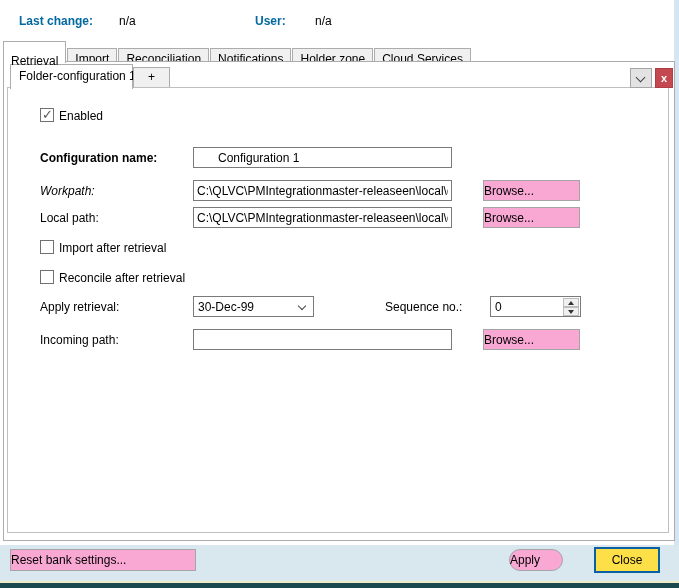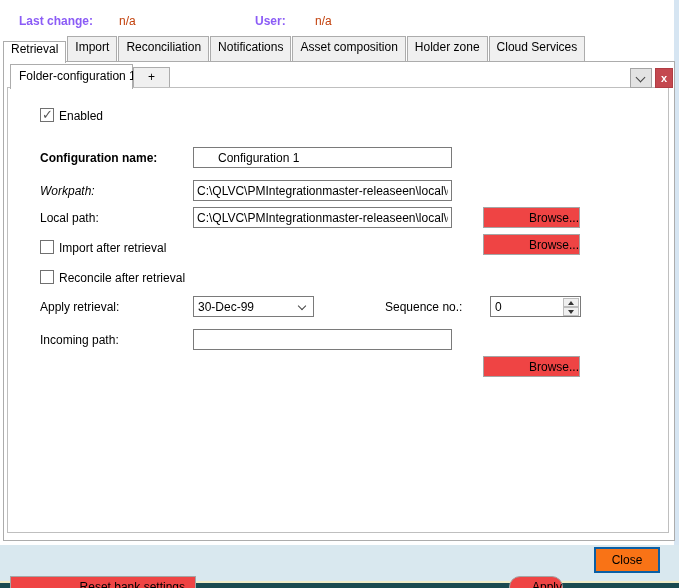--- a/index.html
+++ b/index.html
@@ -8,32 +8,32 @@
     font-family:"Liberation Sans","DejaVu Sans",sans-serif;
     font-size:12px; color:#000; background:#fff; position:relative; overflow:hidden;
   }
   
   .right-strip { position:absolute; right:0; top:0; width:5px; height:582px; background:#d6e5f2; }
   .footer { position:absolute; left:0; right:0; top:545px; height:36px; background:#d9e8ef; }
   .yellow-line { position:absolute; left:0; right:0; top:581px; height:2px; background:#efecc7; }
   .teal-line { position:absolute; left:0; right:0; top:583px; height:5px; background:#1a4a50; }
 
   
-  .hdr-label { position:absolute; font-weight:bold; color:#8b5cf6; }
-  .hdr-value { position:absolute; color:#c2410c; }
+  .hdr-label { position:absolute; font-weight:bold; color:#0369a1; }
+  .hdr-value { position:absolute; color:#000000; }
 
   
   .tabstrip { position:absolute; left:3px; top:42px; height:20px; display:flex; align-items:flex-end; }
   .tab {
     background:#f0f0f0; border:1px solid #acacac; border-bottom:none;
-    padding:3px 7px 3px 7px; height:26px; margin-right:1px; white-space:nowrap; cursor:default;margin-top:12px;
+    padding:3px 7px 3px 7px; height:14px; margin-right:1px; white-space:nowrap; cursor:default;margin-top:12px;
   }
   .tab.active {
     background:#fff; height:22px; position:relative; top:1px; z-index:3;
-    padding-top:0; margin-top:-3px;
+    padding-top:12px; margin-top:-3px;
   }
   .outer-page {
     position:absolute; left:3px; top:61px; width:672px; height:480px;
     background:#fff; border:1px solid #acacac; z-index:1;
   }
   .inner-pane {
     position:absolute; left:7px; top:87px; width:662px; height:446px;
     background:#fff; border:1px solid #bfbfbf; z-index:1;
   }
   
@@ -63,22 +63,22 @@
 
   
   .lbl { position:absolute; left:40px; white-space:nowrap; z-index:2; }
   .lbl.bold { font-weight:bold; }
   .txt {
     position:absolute; left:193px; width:259px; height:21px; z-index:2;
     border:1px solid #7a7a7a; background:#fff; font-family:inherit; font-size:12px;
     padding:0 3px; color:#000;
   }
   .btn {
-    position:absolute; z-index:2; background:#ef4444; border:1px solid #a5a5a5;
-    font-family:inherit; font-size:12px; text-align:right; cursor:default;margin-top:27px;
+    position:absolute; z-index:2; background:#f9a8d4; border:1px solid #a5a5a5;
+    font-family:inherit; font-size:12px; text-align:left; cursor:default;
   }
   .browse { left:483px; width:97px; height:21px; }
   .checkbox {
     position:absolute; left:40px; width:14px; height:14px; z-index:2;
     border:1px solid #707070; background:#fff;
   }
   .checkbox.checked::after {
     content:"✓"; position:absolute; left:1px; top:-2px; font-size:13px; color:#555;
   }
   .cb-label { position:absolute; left:59px; z-index:2; white-space:nowrap; }
@@ -99,42 +99,41 @@
   .spin-up { top:0; } .spin-down { top:9px; }
   .tri-up,.tri-down { position:absolute; left:4px; width:0; height:0; border-left:3px solid transparent; border-right:3px solid transparent; }
   .tri-up { top:2px; border-bottom:4px solid #333; }
   .tri-down { top:2px; border-top:4px solid #333; }
 
   
   .reset-btn { left:10px; top:549px; width:186px; height:22px; position:absolute; }
   .apply-btn { left:509px; top:549px; width:54px; height:22px; position:absolute;border-radius:11px; }
   .close-btn {
     left:594px; top:547px; width:66px; height:26px; position:absolute; z-index:2;
-    background:#f97316; border:2px solid #0b5fa5; font-family:inherit; font-size:12px; text-align:center;
+    background:#fde047; border:2px solid #0b5fa5; font-family:inherit; font-size:12px; text-align:center;
   }
 </style>
 </head>
 <body>
 
 <div class="right-strip"></div>
 <div class="footer"></div>
 <div class="yellow-line"></div>
 <div class="teal-line"></div>
 
 <span class="hdr-label" style="left:19px; top:14px;">Last change:</span>
 <span class="hdr-value" style="left:119px; top:14px;">n/a</span>
 <span class="hdr-label" style="left:255px; top:14px;">User:</span>
 <span class="hdr-value" style="left:315px; top:14px;">n/a</span>
 
 <div class="tabstrip">
   <div class="tab active">Retrieval</div>
   <div class="tab">Import</div>
   <div class="tab">Reconciliation</div>
   <div class="tab">Notifications</div>
-  <div class="tab">Asset composition</div>
   <div class="tab">Holder zone</div>
   <div class="tab">Cloud Services</div>
 </div>
 
 <div class="outer-page"></div>
 <div class="inner-pane"></div>
 
 <div class="folder-tab">Folder-configuration 1</div>
 <div class="plus-tab">+</div>
 <div class="combo-drop-btn">

